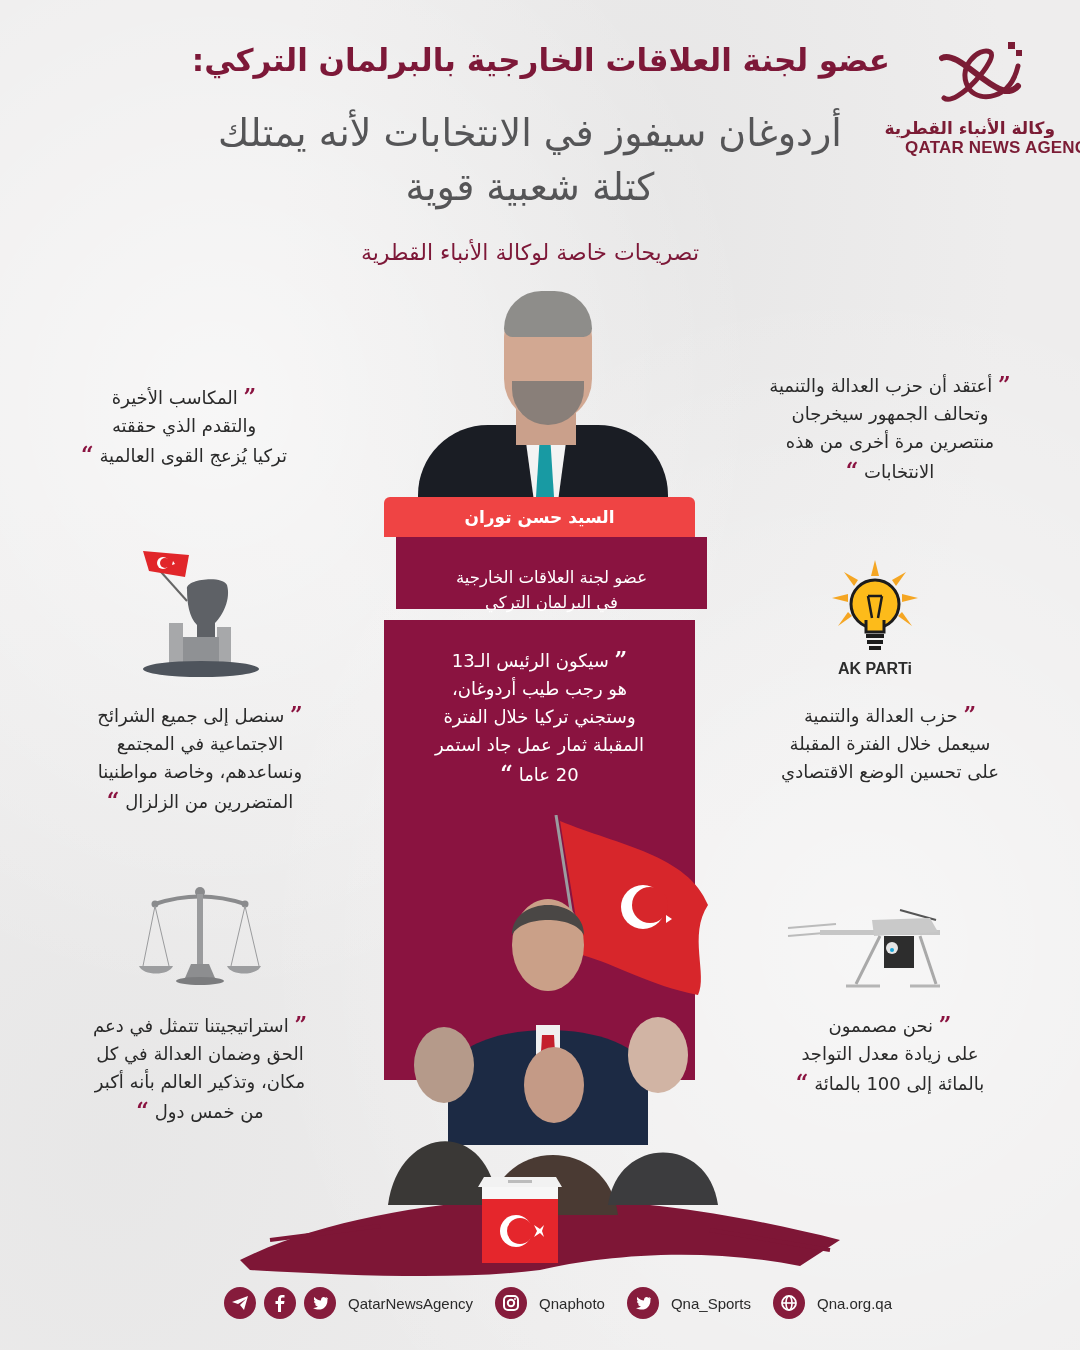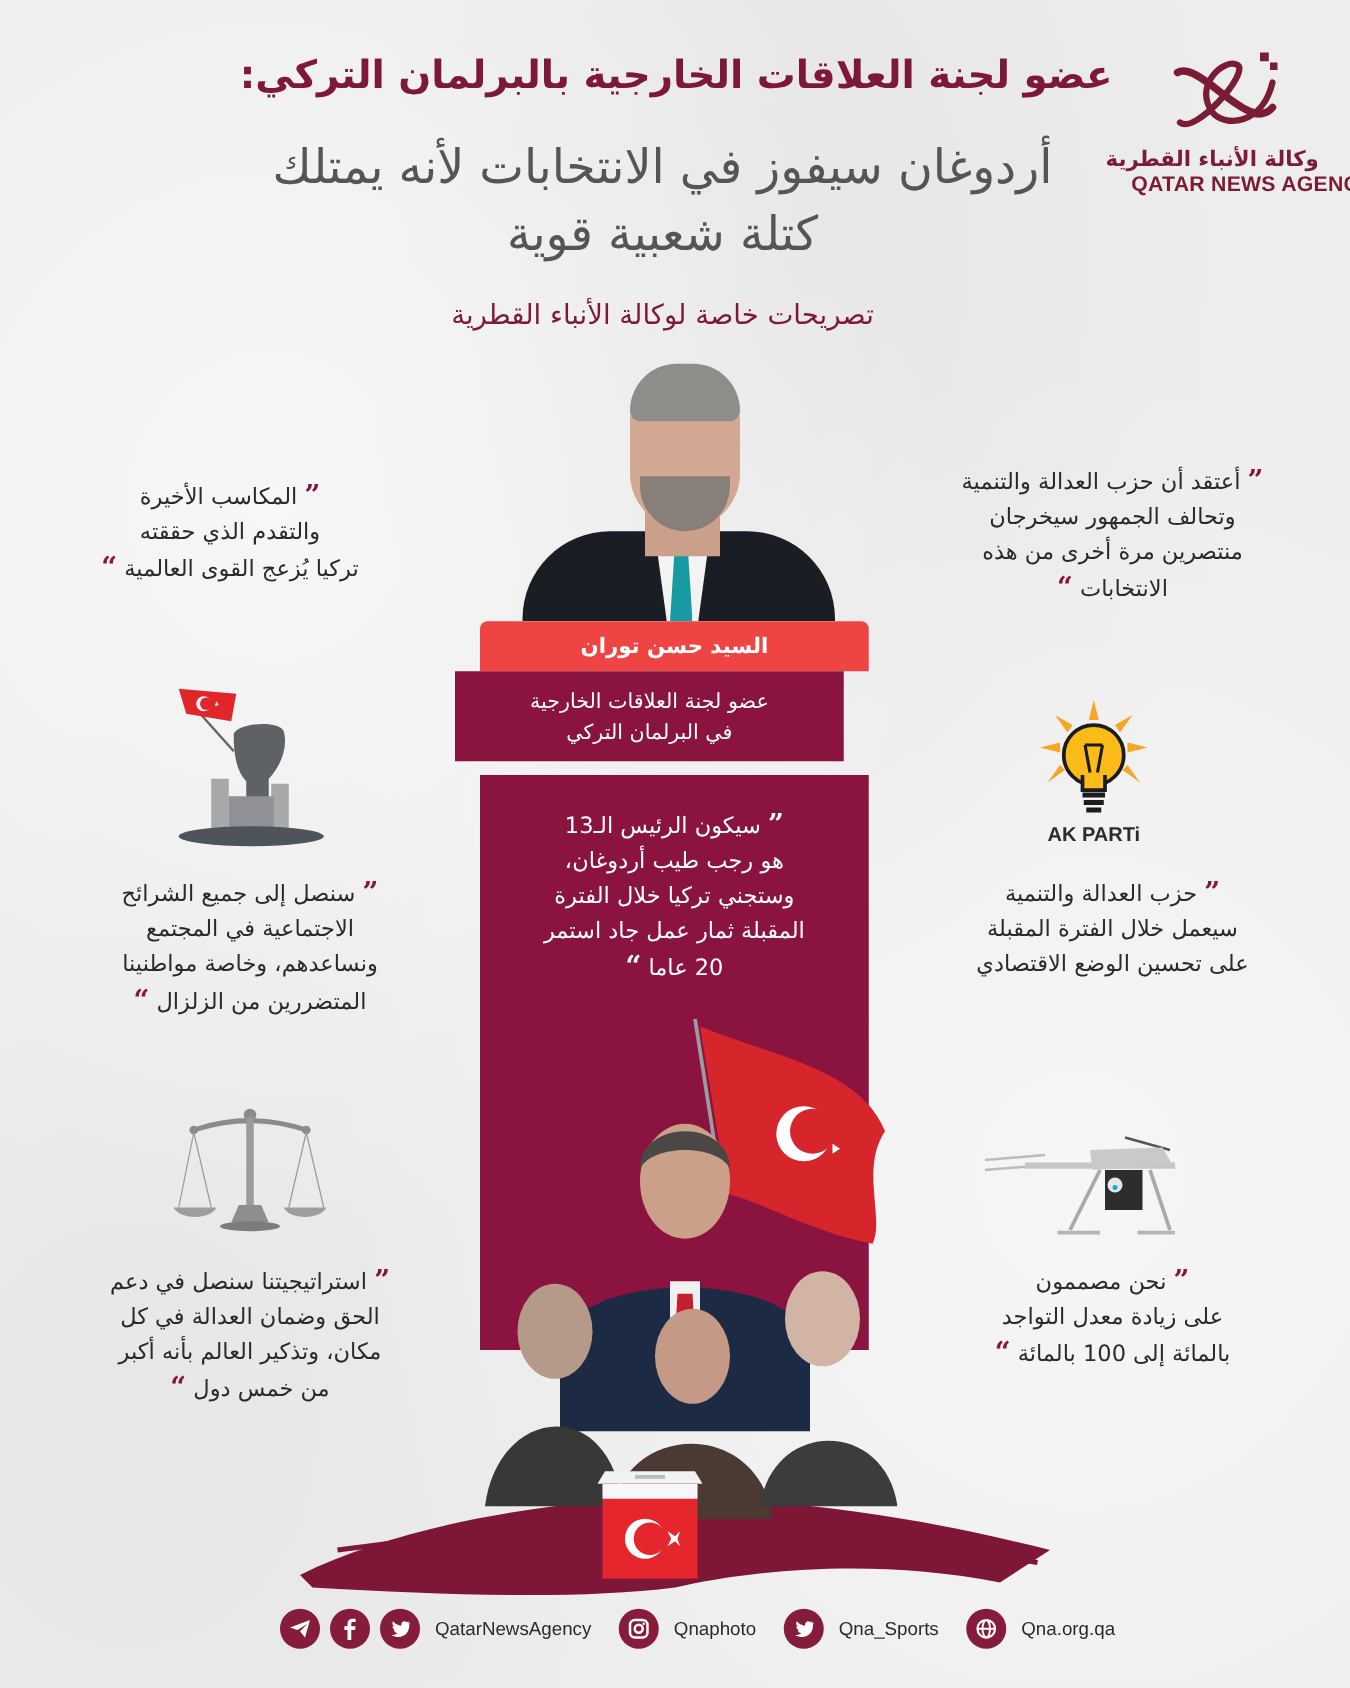--- a/index.html
+++ b/index.html
@@ -33,21 +33,21 @@
   .portrait .suit { position: absolute; left: 6px; bottom: 0; width: 250px; height: 72px; background: #1a1d24; border-radius: 70px 70px 0 0; }
   .portrait .shirt { position: absolute; left: 113px; bottom: 0; width: 42px; height: 62px; background: #f3f3f3; clip-path: polygon(0 0,100% 0,80% 100%,20% 100%); }
   .portrait .tie { position: absolute; left: 124px; bottom: 0; width: 18px; height: 56px; background: #189aa3; clip-path: polygon(20% 0,80% 0,100% 100%,0 100%); }
   .portrait .neck { position: absolute; left: 104px; top: 120px; width: 60px; height: 40px; background: #caa08b; }
   .portrait .head { position: absolute; left: 92px; top: 10px; width: 88px; height: 128px; background: #d2a892; border-radius: 44px 44px 46px 46px; }
   .portrait .hair { position: absolute; left: 92px; top: 6px; width: 88px; height: 46px; background: #8e8d8a; border-radius: 44px 44px 10px 10px; }
   .portrait .beard { position: absolute; left: 100px; top: 96px; width: 72px; height: 44px; background: #7c7874; border-radius: 0 0 36px 36px; opacity: 0.85; }
 
   
   .name-bar { left: 384px; top: 497px; width: 311px; height: 40px; background: #ef4444; border-radius: 6px 6px 0 0; color: #fff; font-weight: bold; font-size: 17px; text-align: center; line-height: 40px; direction: rtl; }
-  .title-bar { left: 364px; top: 537px; width: 311px; height: 72px; background: #8a1340; color: #fff; font-size: 16.5px; text-align: center; direction: rtl; padding-top: 11px; line-height: 25px; }
+  .title-bar { left: 396px; top: 537px; width: 311px; height: 72px; background: #8a1340; color: #fff; font-size: 16.5px; text-align: center; direction: rtl; padding-top: 28px; line-height: 25px; }
 
   
   .center-col { left: 384px; top: 620px; width: 311px; height: 460px; background: #8a1340; }
   .center-quote { left: 384px; top: 645px; width: 311px; color: #fff; font-size: 18px; line-height: 28px; text-align: center; direction: rtl; }
   .center-quote .q { color: #fff; font-weight: bold; }
 
   
   .quote { color: #2a2a2a; font-size: 18px; line-height: 28px; text-align: center; direction: rtl; }
   .q { color: #8a1340; font-weight: bold; font-size: 22px; font-family: "DejaVu Serif", serif; }
   .quote-tl { left: 24px; width: 320px; top: 382px; }
@@ -196,21 +196,21 @@
     <line x1="110" y1="28" x2="96" y2="88" stroke="#9a9b9d" stroke-width="1"></line>
     <line x1="110" y1="28" x2="124" y2="88" stroke="#9a9b9d" stroke-width="1"></line>
     <path d="M4 88 L 38 88 C 34 98, 8 98, 4 88 Z" fill="#9c9d9f"></path>
     <path d="M92 88 L 126 88 C 122 98, 96 98, 92 88 Z" fill="#9c9d9f"></path>
     <path d="M56 86 L 74 86 L 80 100 L 50 100 Z" fill="#8d8e90"></path>
     <ellipse cx="65" cy="103" rx="24" ry="4" fill="#7b7c7e"></ellipse>
   </svg>
 </div>
 
 <div class="abs quote quote-bl">
-  <div><span class="q">”</span> <span>استراتيجيتنا سنصل في دعم</span></div>
+  <div><span class="q">”</span> <span>استراتيجيتنا تتمثل في دعم</span></div>
   <div>الحق وضمان العدالة في كل</div>
   <div>مكان، وتذكير العالم بأنه أكبر</div>
   <div><span>من خمس دول</span> <span class="q">“</span></div>
 </div>
 
 <div class="abs drone-illus">
   <svg width="160" height="100" viewBox="0 0 160 100">
     <line x1="8" y1="38" x2="56" y2="34" stroke="#bbb" stroke-width="2"></line>
     <line x1="8" y1="46" x2="56" y2="42" stroke="#bbb" stroke-width="2"></line>
     <line x1="120" y1="20" x2="156" y2="30" stroke="#555" stroke-width="2"></line>

